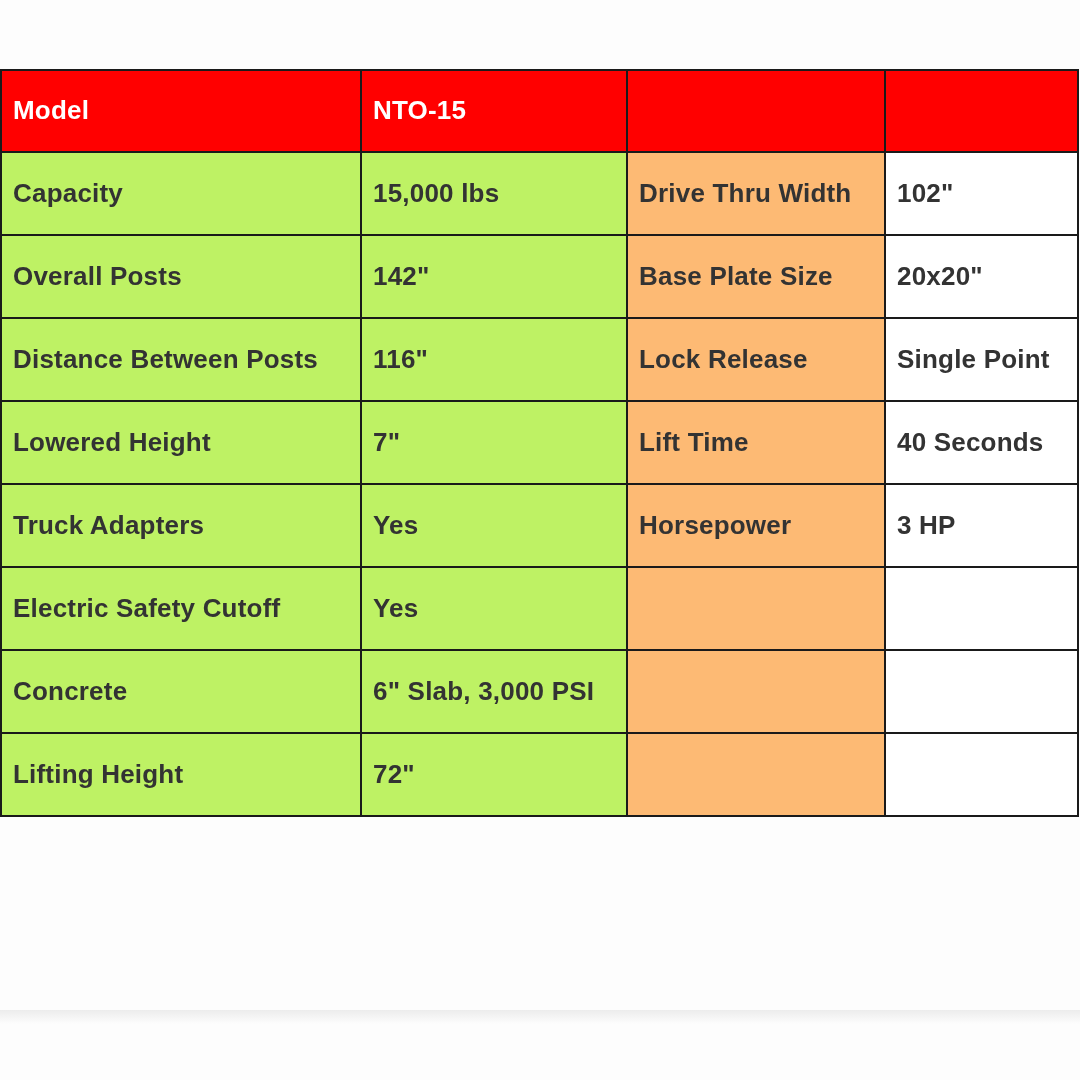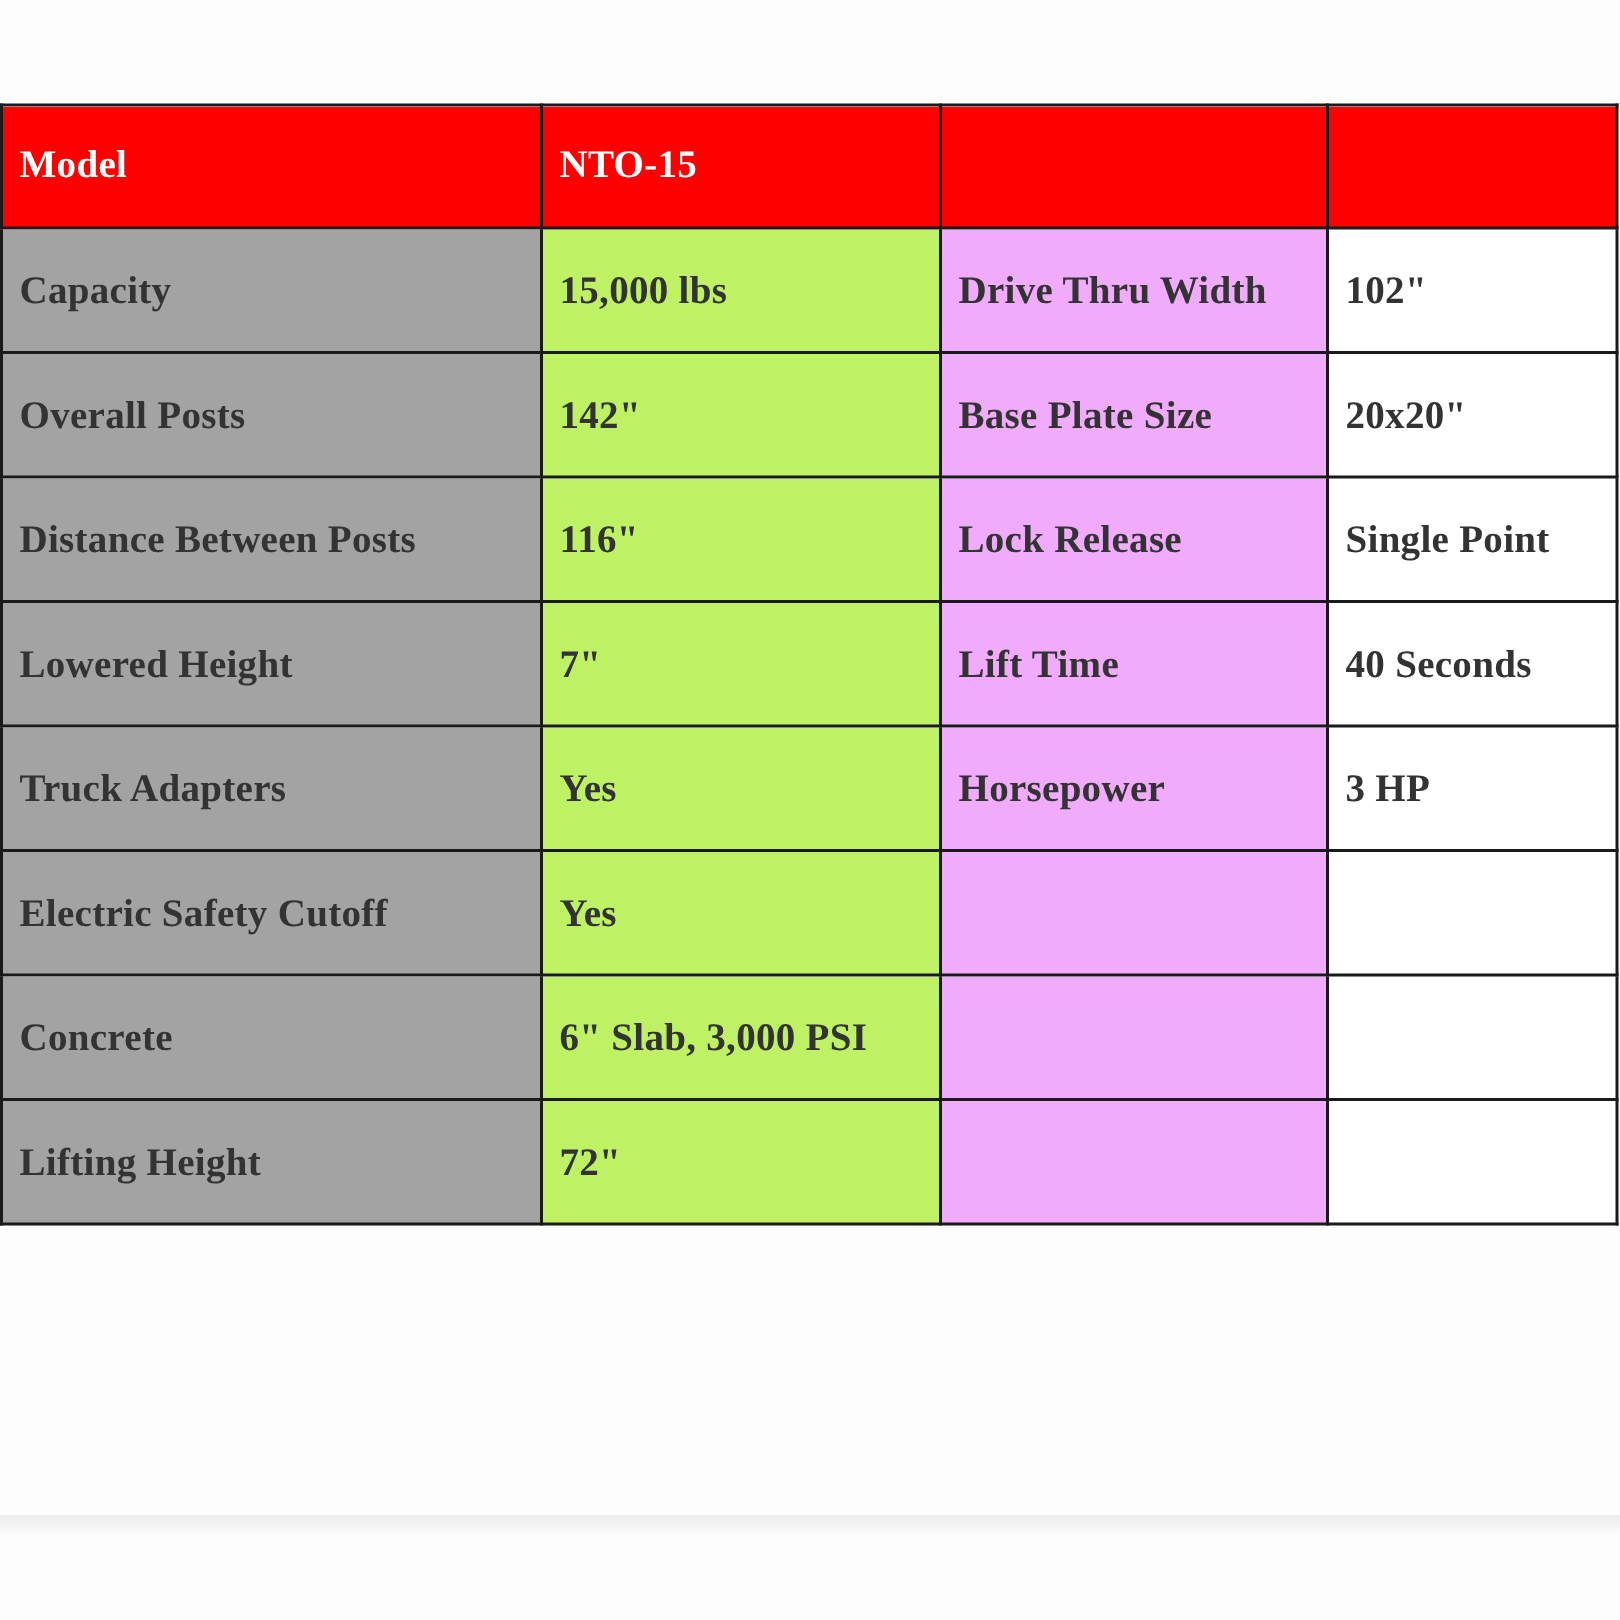--- a/index.html
+++ b/index.html
@@ -16,21 +16,21 @@
       height: 1080px;
       background: #fdfdfd;
     }
     table.spec {
       position: absolute;
       left: 0;
       top: 69px;
       border-collapse: collapse;
       table-layout: fixed;
       width: 1077px;
-      font-family: Liberation Serif, serif;
+      font-family: Liberation Sans, sans-serif;
       font-weight: bold;
       font-size: 26px;
       color: #333333;
     }
     table.spec col.c1 { width: 360px; }
     table.spec col.c2 { width: 266px; }
     table.spec col.c3 { width: 258px; }
     table.spec col.c4 { width: 193px; }
     table.spec td {
       border: 2px solid #1a1a1a;
@@ -42,23 +42,23 @@
       letter-spacing: 0.2px;
     }
     table.spec tr.header td {
       background: #ff0000;
       color: #ffffff;
       height: 82px;
       vertical-align: top;
       padding-top: 24px;
       box-sizing: border-box;
     }
-    table.spec td.label { background: #a3a3a3; }
+    table.spec td.label { background: #bef264; }
     table.spec td.value { background: #bef264; }
-    table.spec td.label2 { background: #f0abfc; }
+    table.spec td.label2 { background: #fdba74; }
     table.spec td.value2 { background: #ffffff; }
     .shadow {
       position: absolute;
       left: 0;
       top: 1010px;
       width: 1080px;
       height: 14px;
       background: linear-gradient(#ececec, #fdfdfd);
     }
   </style>

